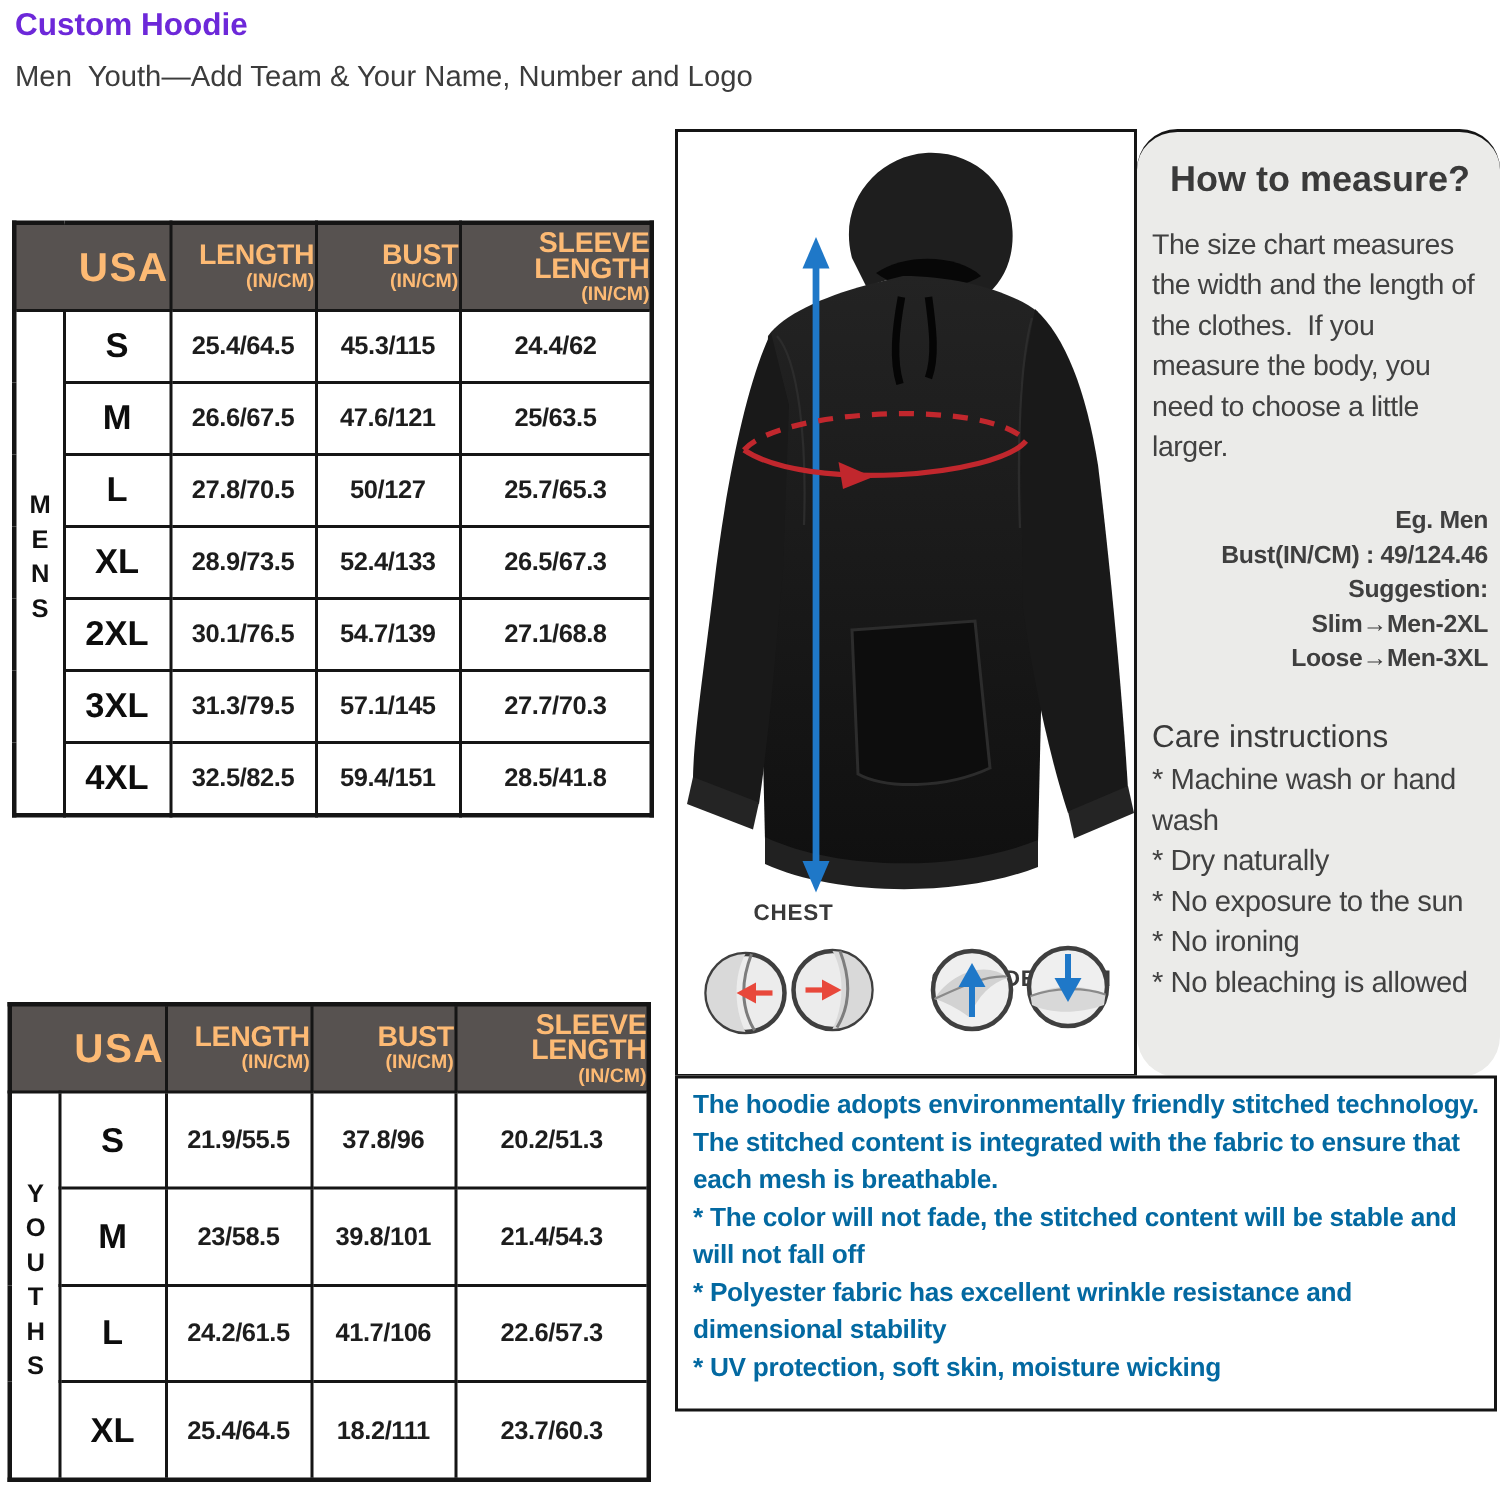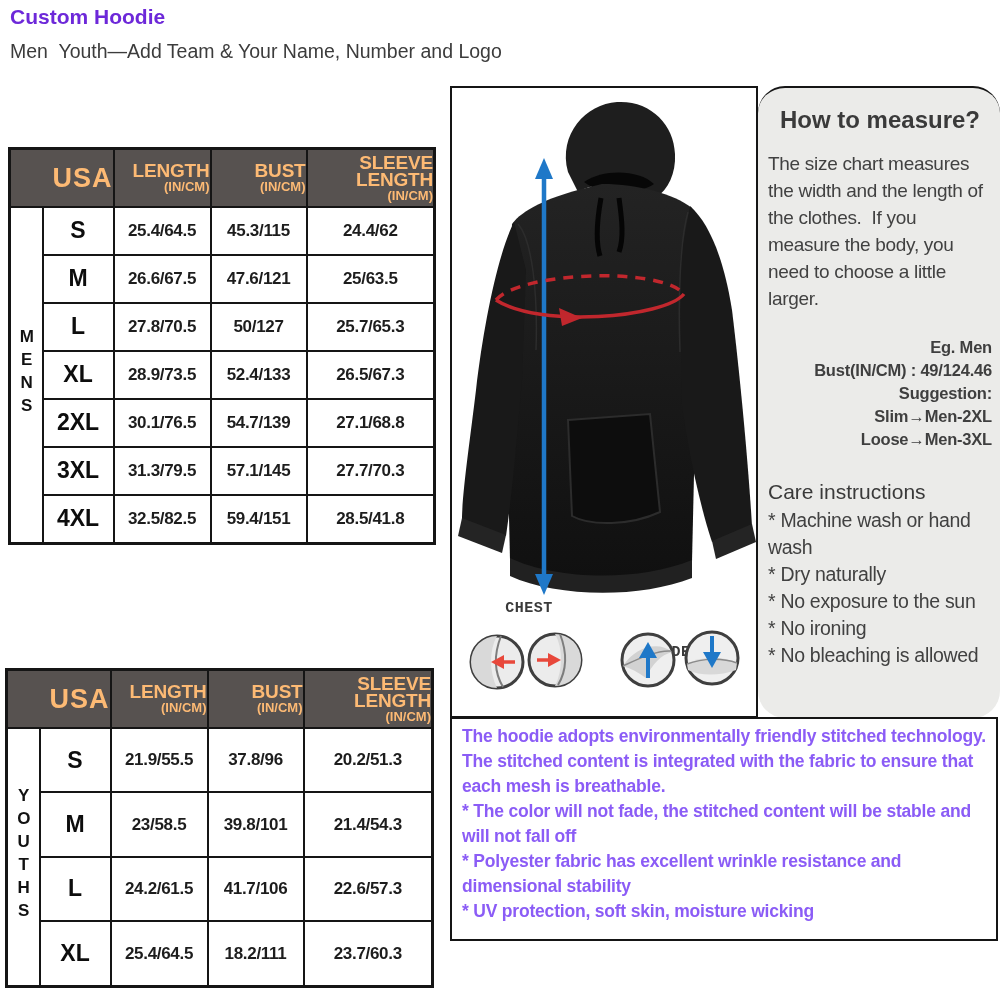--- a/index.html
+++ b/index.html
@@ -43,21 +43,21 @@
   td.size{font-size:23px;font-weight:bold;text-align:center;color:#0d0d0d;}
   td.val{font-size:17px;font-weight:bold;text-align:center;color:#1d1d1d;letter-spacing:-0.3px;}
   #mens-table{left:8px;top:147px;width:425px;height:398px;}
   #mens-table thead th{height:56px;}
   #youths-table{left:5px;top:668px;width:426px;height:320px;}
   #youths-table thead th{height:56px;}
 
   
   .hoodie-panel{
     left:450px;top:86px;width:308px;height:632px;box-sizing:border-box;
-    border:2px solid var(--border);background:#fff;font-family:Liberation Mono, monospace;
+    border:2px solid var(--border);background:#fff;
   }
   .hoodie-svg{position:absolute;left:0;top:0;}
   .diagram-label{
     position:absolute;font-size:15px;font-weight:bold;color:#3a3a3a;
     letter-spacing:0.5px;text-align:center;
   }
   .chest-label{left:12px;top:512px;width:130px;}
   .seam-label{left:158px;top:508px;width:142px;margin-top:48px;}
   .circles-svg{position:absolute;left:4px;top:538px;}
 
@@ -74,21 +74,21 @@
   .example-line{font-size:16.5px;font-weight:bold;line-height:23px;color:#3f3f3f;letter-spacing:-0.2px;text-align:right;}
   .care-block{margin-top:26px;}
   .care-heading{font-size:21px;color:#3a3a3a;line-height:30px;}
   .care-item{font-size:19.5px;line-height:27px;color:#414141;letter-spacing:-0.3px;}
 
   
   .notes-box{
     left:450px;top:717px;width:548px;height:224px;box-sizing:border-box;
     border:2px solid var(--border);background:#fff;padding:5px 10px;
   }
-  .notes-box p{margin:0;font-size:17.5px;font-weight:bold;line-height:25px;color:#8b5cf6;letter-spacing:-0.2px;}
+  .notes-box p{margin:0;font-size:17.5px;font-weight:bold;line-height:25px;color:#0369a1;letter-spacing:-0.2px;}
 </style>
 </head>
 <body>
 
 <div class="abs page-title">Custom Hoodie</div>
 <div class="abs page-subtitle">Men  Youth—Add Team &amp; Your Name, Number and Logo</div>
 
 <table id="mens-table" class="abs size-table">
   <colgroup>
       <col style="width:33px">

